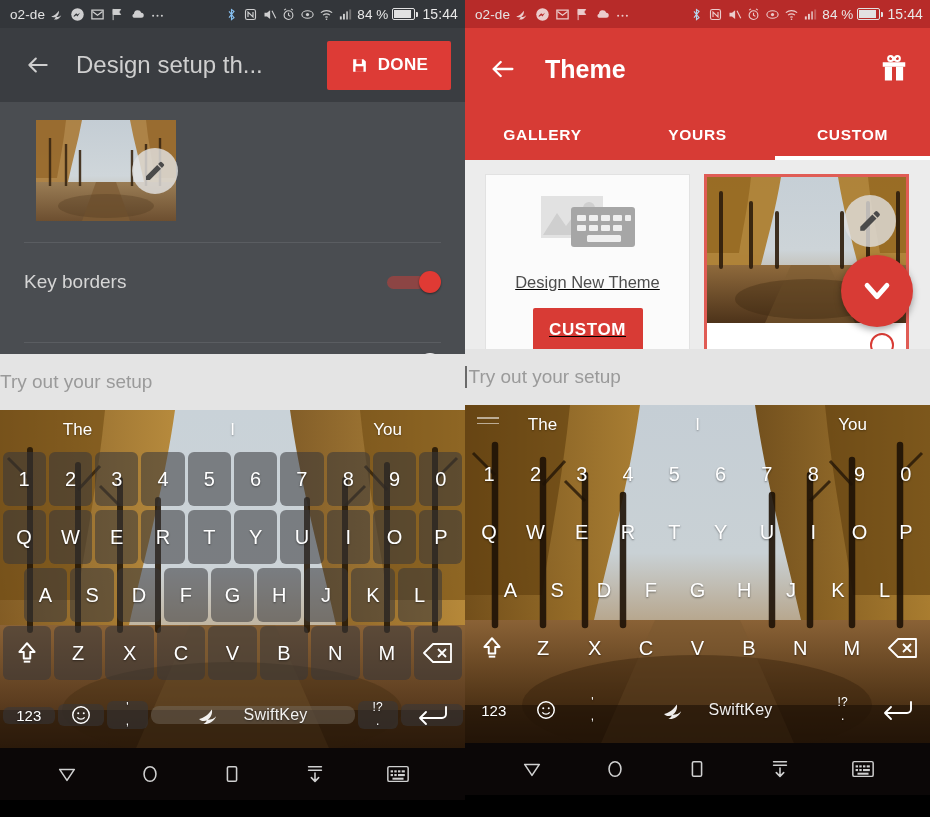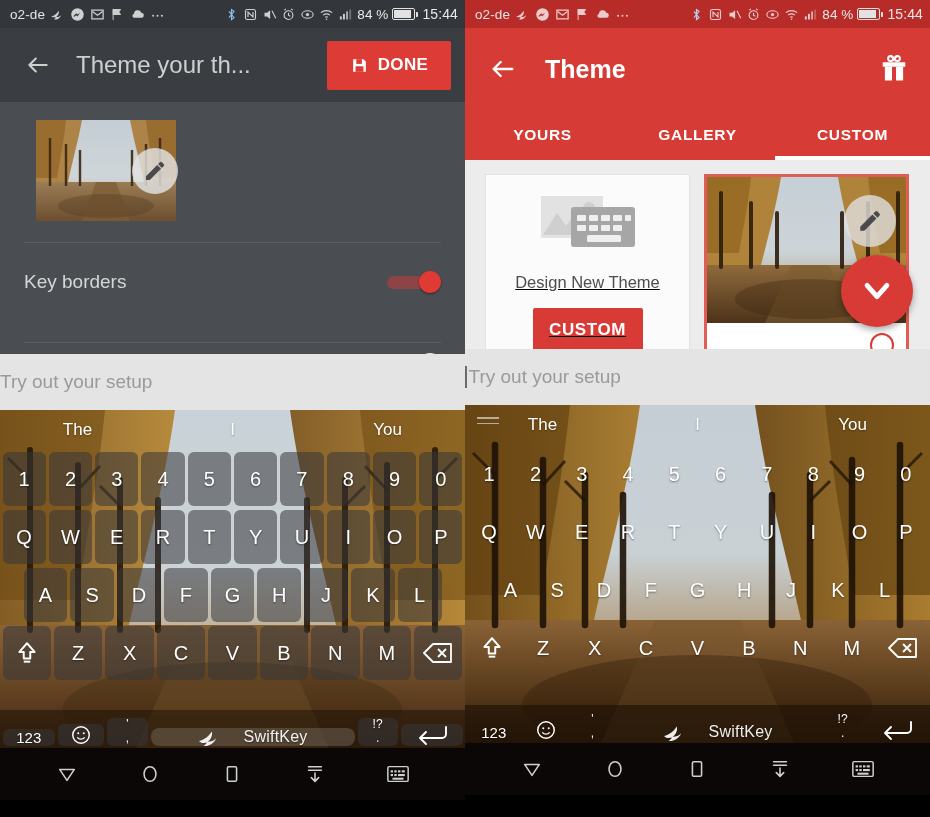--- a/index.html
+++ b/index.html
@@ -172,21 +172,21 @@
     color:#fff; font-size:20px; text-shadow:0 1px 2px rgba(0,0,0,.45);
     margin:2px 1.5px;
   }
   .bordered .key:before{
     content:""; position:absolute; left:0; right:0; top:0; bottom:0;
     background:rgba(55,55,58,.55); border-radius:6px;
   }
   .key span, .key svg{ position:relative; z-index:2; }
   .key.func{ font-size:19px; }
   .key svg{ display:block; }
-  .krow.bottom{ height:66px; align-items:flex-end; }
+  .krow.bottom{ height:66px; align-items:center; }
   .key.num{ flex:.85; font-size:15px; }
   .key.emoji{ flex:.75; }
   .key.comma{ flex:.65; font-size:12px; flex-direction:column; line-height:1.15;}
   .key.space{ flex:3.3; }
   .bordered .key.space:before{ background:rgba(120,110,100,.45); border-radius:8px; }
   .key.period{ flex:.65; font-size:12px; flex-direction:column; line-height:1.15;}
   .key.enter{ flex:1.0; }
   .sk-logo{ display:flex; align-items:center; gap:20px; opacity:.92; }
   .sk-logo svg{ width:26px; height:17px; }
   .sk-logo b{ color:#fff; font-size:16px; font-weight:400; letter-spacing:.2px;
@@ -296,21 +296,21 @@
         <span class="sb-clock">15:44</span>
       </div>
     </div>
 
     <div class="l-appbar">
       <div class="icon-btn">
         <svg width="26" height="26" viewBox="0 0 24 24">
             <path d="M20 12H4M10 6l-6 6 6 6" fill="none" stroke="#cfcfcf" stroke-width="1.9" stroke-linecap="round" stroke-linejoin="round"></path>
           </svg>
       </div>
-      <div class="l-title">Theme your th...</div>
+      <div class="l-title">Design setup th...</div>
       <button class="done-btn">
         <svg class="save-ico" viewBox="0 0 24 24">
             <path d="M4 4h13l3 3v13H4z" fill="#fff"></path>
             <rect x="8" y="4" width="7" height="6" fill="#dd3b36"></rect>
             <rect x="7" y="13" width="10" height="7" fill="#dd3b36"></rect>
           </svg>
         <span>DONE</span>
       </button>
     </div>
 
@@ -730,24 +730,24 @@
           <circle cx="14.7" cy="3.6" r="2" fill="none" stroke="#fff" stroke-width="1.6"></circle>
           <rect x="3" y="6.6" width="18" height="3.6" fill="#fff"></rect>
           <rect x="4.7" y="10.2" width="5.7" height="11" fill="#fff"></rect>
           <rect x="13.6" y="10.2" width="5.7" height="11" fill="#fff"></rect>
         </svg>
       </div>
     </div>
 
     <div class="tabbar">
       <div class="tab">
+          <span>GALLERY</span>
+        </div>
+      <div class="tab">
           <span>YOURS</span>
-        </div>
-      <div class="tab">
-          <span>GALLERY</span>
         </div>
       <div class="tab active">
           <span>CUSTOM</span>
         </div>
     </div>
 
     <div class="r-content">
       <div class="card new">
         <div class="kbd-art">
           <svg width="118" height="68" viewBox="0 0 118 68">

